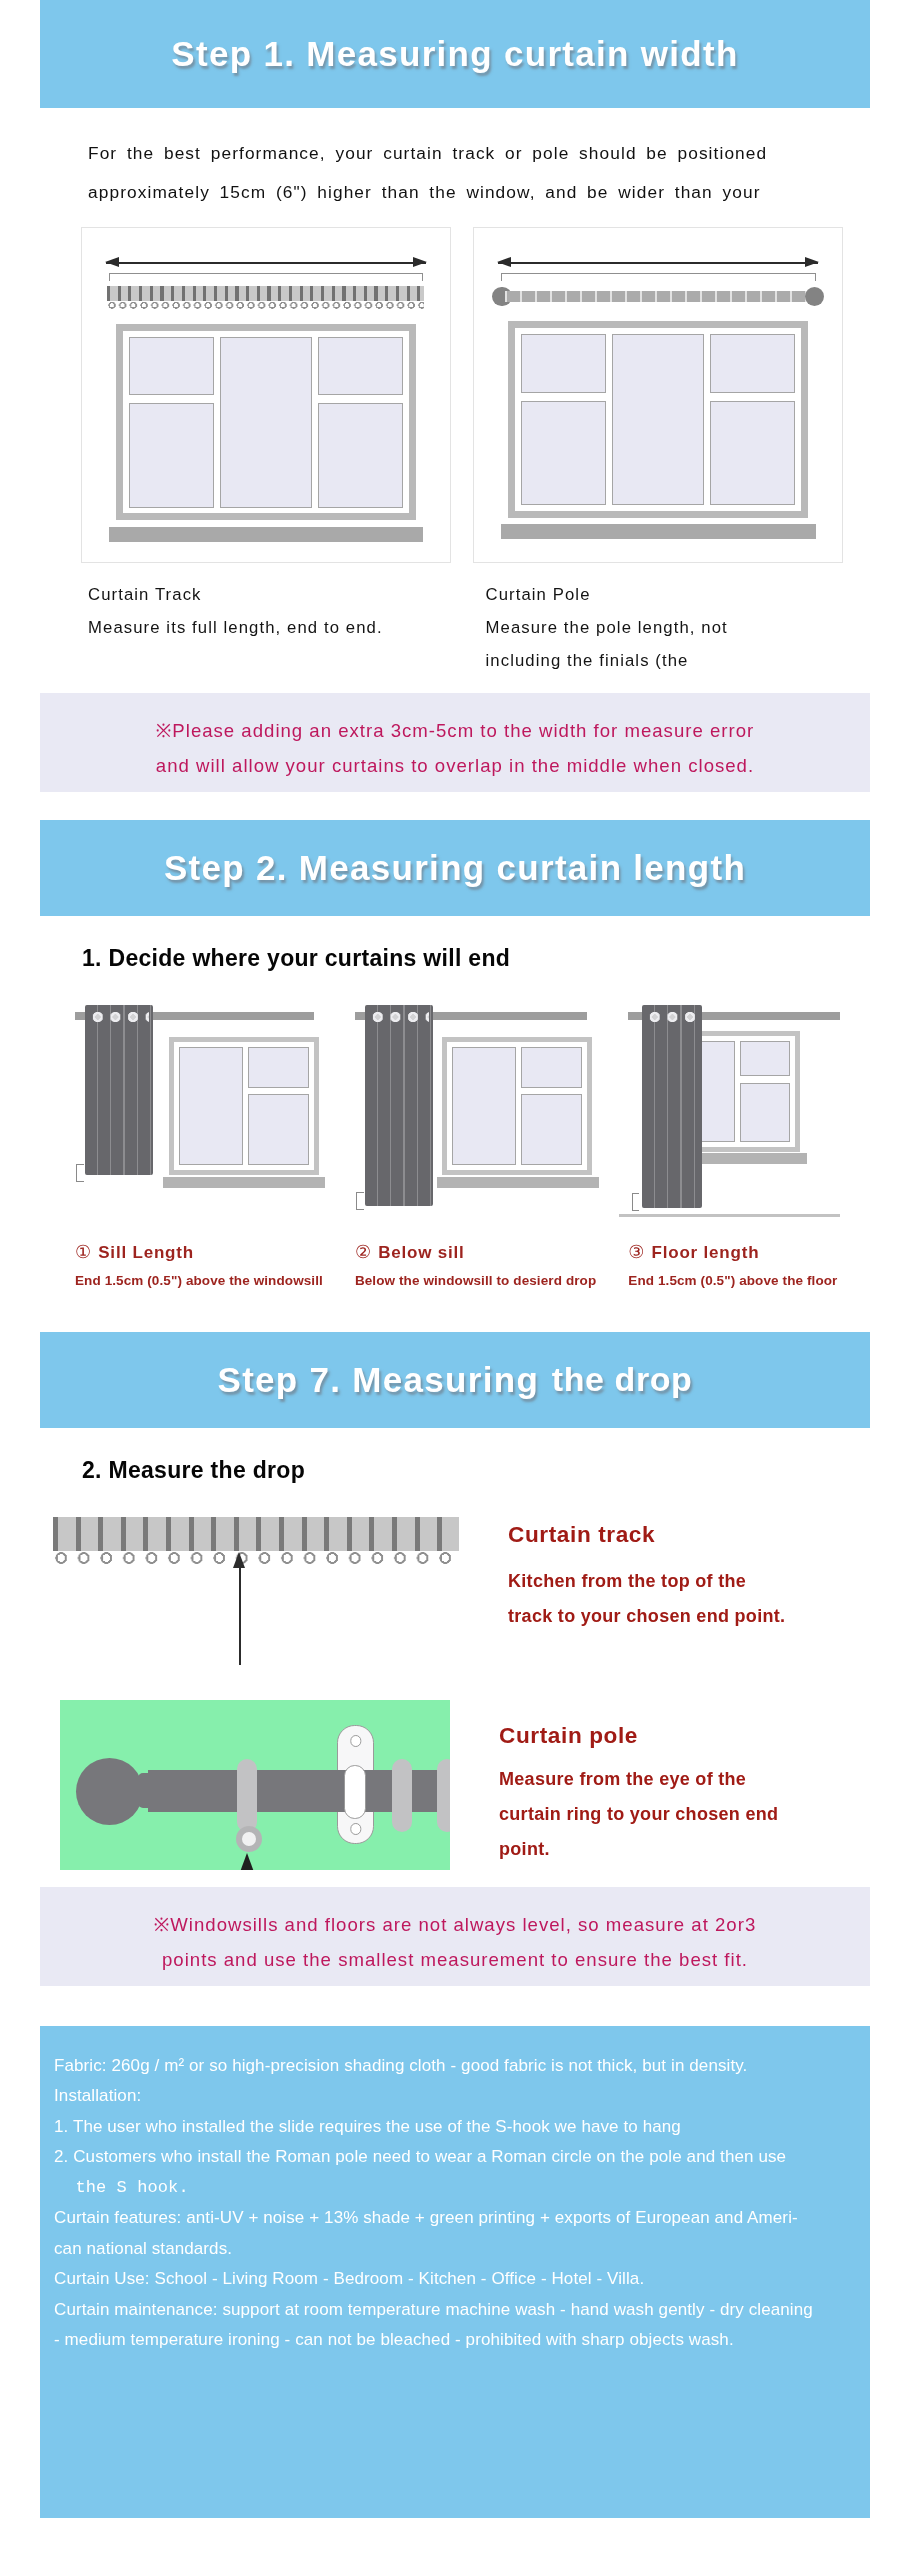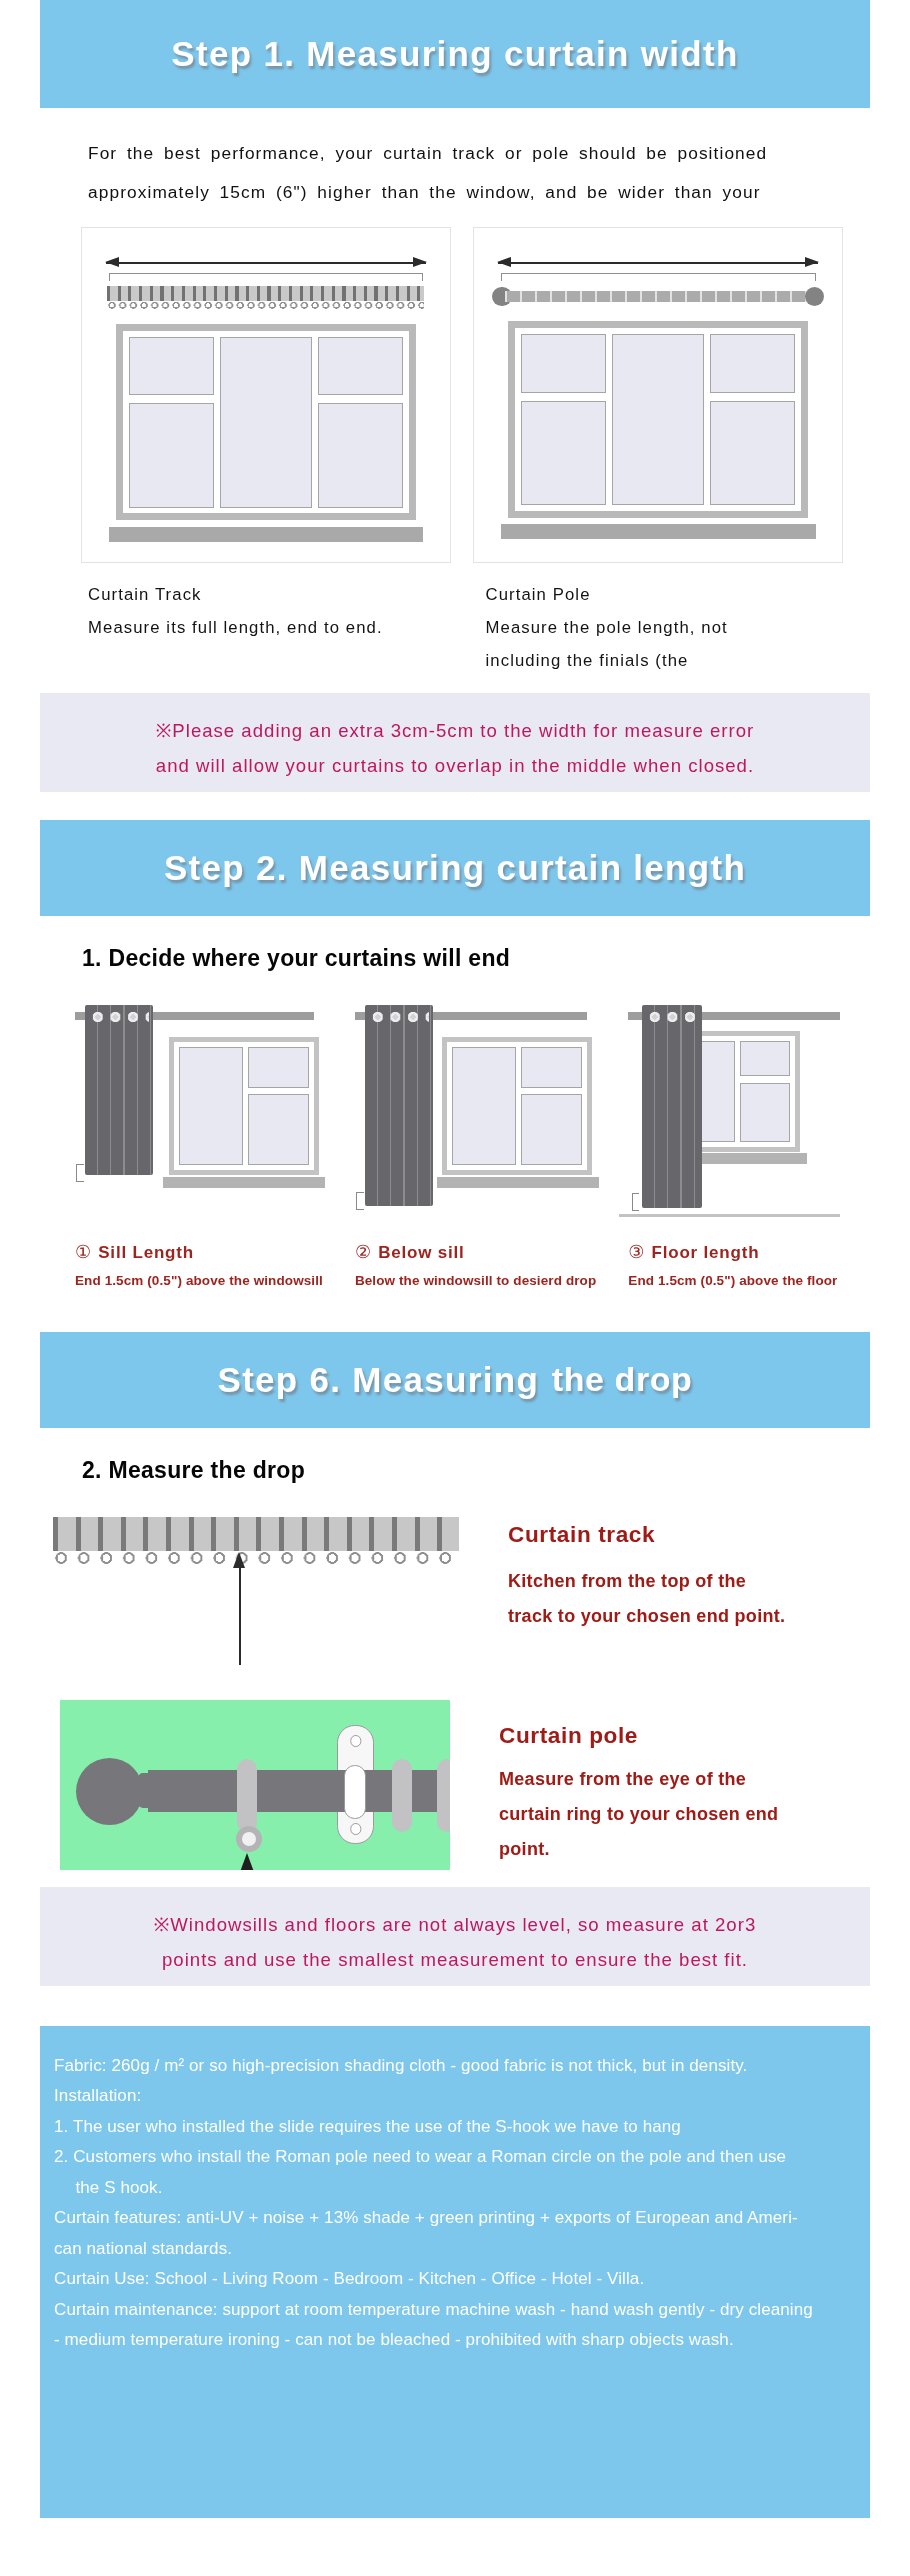--- a/index.html
+++ b/index.html
@@ -129,21 +129,21 @@
         background:#f1f1f2;z-index:5;}
   .parr{position:absolute;left:186px;top:169px;width:3.1px;height:60px;background:#1f1f1f;z-index:6;}
   .parr::before{content:"";position:absolute;top:-16.4px;left:-6.3px;
       border-left:7.5px solid transparent;border-right:7.5px solid transparent;border-bottom:19px solid #1f1f1f;}
   .eyelabel{position:absolute;left:203px;top:189px;font-size:29px;font-weight:bold;color:#1d1d1d;z-index:6;}
   .polesec .red-title{margin:17.6px 0 12.6px;}
 
   
   .footer{margin:40px 40px 0;background:#7ec7ec;box-sizing:border-box;height:492px;
           padding:25px 14px 0;color:#fff;font-size:17px;line-height:30.5px;letter-spacing:0.1px;}
-  .footer .indent{padding-left:21.4px;}
+  .footer .indent{padding-left:21.4px;font-family:Liberation Mono, monospace;}
 </style>
 </head>
 <body>
 
 <div class="banner" id="banner1">
   <span>Step 1. Measuring curtain width</span>
 </div>
 
 <div class="intro">
   <div class="nw">For the best performance, your curtain track or pole should be positioned</div>
@@ -289,21 +289,21 @@
       <div class="mbrk"></div>
     </div>
     <div class="cap3">
       <div class="t nw"><span class="num">③</span><span>Floor length</span></div>
       <div class="s nw">End 1.5cm (0.5") above the floor</div>
     </div>
   </div>
 </div>
 
 <div class="banner" id="banner3">
-  <span>Step 6. Measuring</span>
+  <span>Step 7. Measuring</span>
   <span class="sub">the drop</span>
 </div>
 
 <div class="h2 nw">2. Measure the drop</div>
 
 <div class="tracksec">
   <div class="trackdemo">
     <div class="track3bar"></div>
     <div class="track3rings"></div>
     <div class="uparr"></div>

